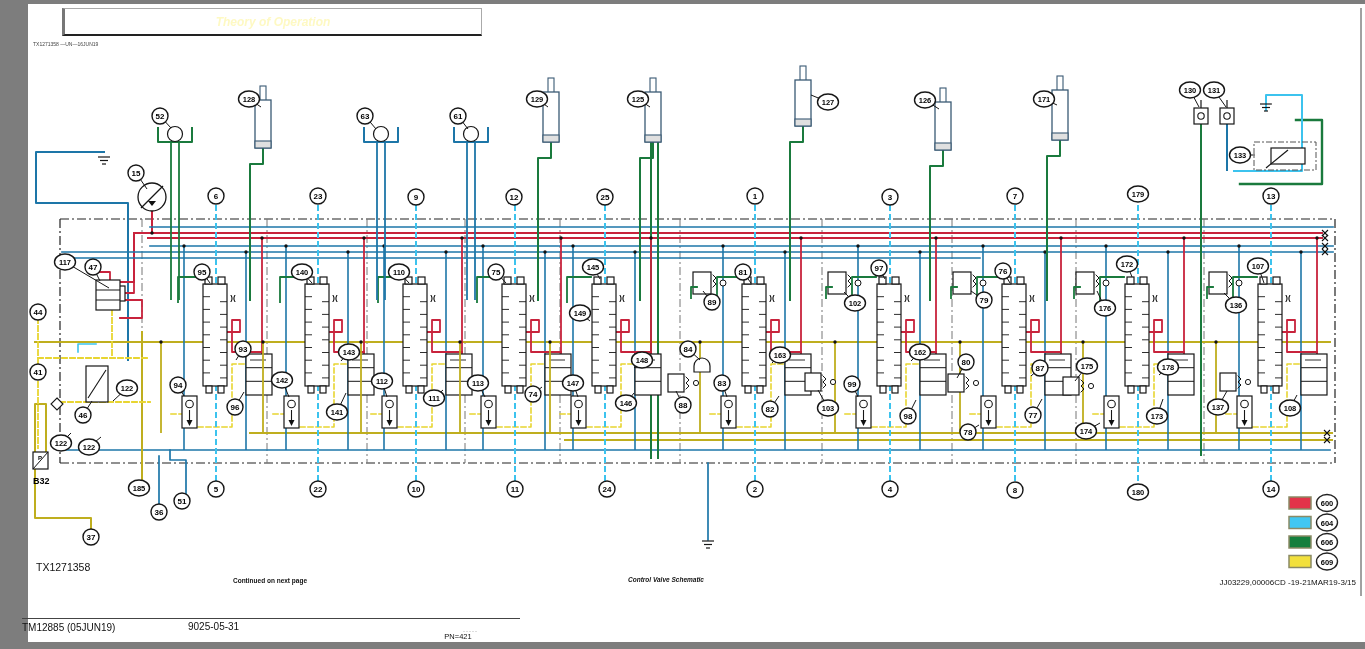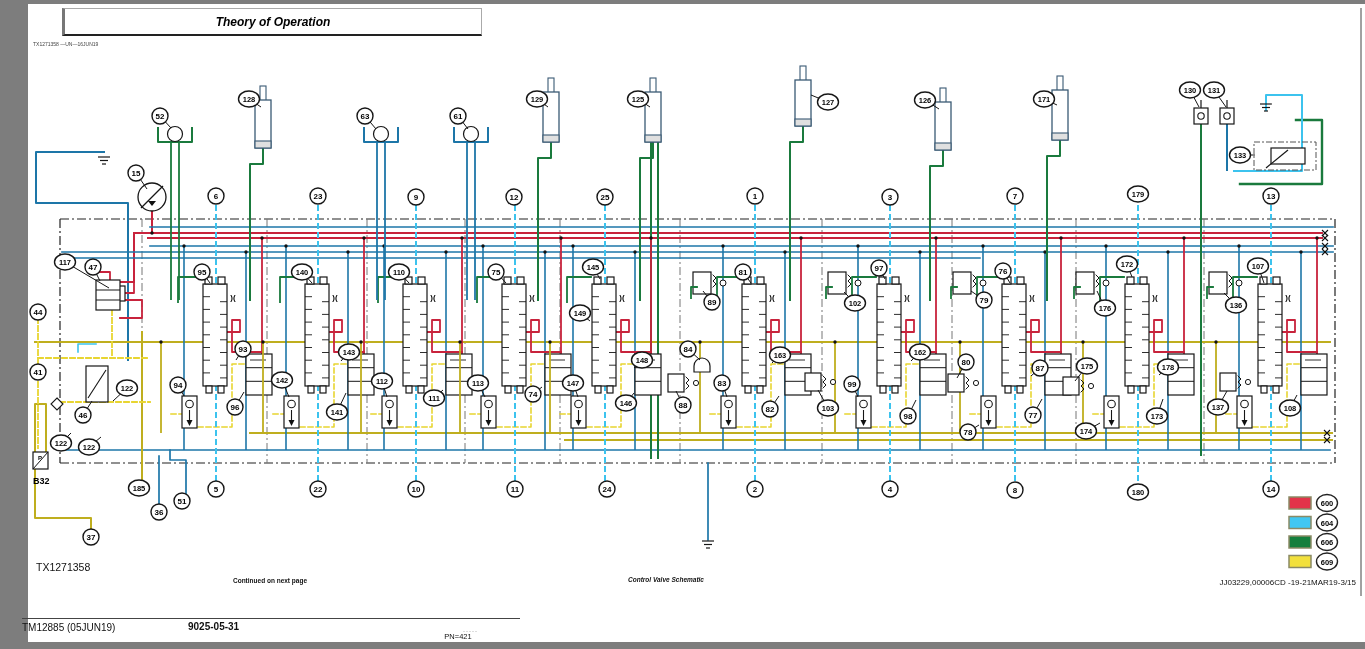--- a/index.html
+++ b/index.html
@@ -3,29 +3,29 @@
 <meta charset="utf-8">
 <style>
   html,body{margin:0;padding:0;}
   body{width:1365px;height:649px;background:#7d7d7d;position:relative;overflow:hidden;
        font-family:"Liberation Sans",sans-serif;}
   #page{position:absolute;left:28px;top:4px;width:1337px;height:638px;background:#ffffff;}
   .t{position:absolute;color:#111;white-space:nowrap;}
   #header-box{position:absolute;left:62px;top:8px;width:416px;height:25px;
       border:1px solid #aaa;border-left:3px solid #777;border-bottom:2px solid #222;
       display:flex;align-items:center;justify-content:center;}
-  #header-box span{font-style:italic;font-size:12px;font-weight:bold;color:#000000;}
+  #header-box span{font-style:italic;font-size:12px;font-weight:bold;color:#fef9c3;}
   #img-id{left:33px;top:41px;font-size:5px;color:#444;letter-spacing:0px;}
   #draw-id{left:36px;top:561px;font-weight:normal;font-size:10.5px;}
   #cont-note{left:205px;top:577px;width:130px;text-align:center;font-size:6.5px;font-weight:bold;}
   #caption{left:628px;top:576px;font-size:6.5px;font-weight:bold;font-style:italic;}
   #doc-ref{left:1124px;top:578px;width:232px;text-align:right;font-size:8px;}
   #footer-rule{position:absolute;left:22px;top:618px;width:498px;height:1px;background:#444;}
   #f-manual{left:22px;top:622px;font-size:10px;}
-  #f-section{left:188px;top:621px;font-size:10px;font-weight:bold;}
+  #f-section{left:188px;top:621px;font-size:10px;font-weight:normal;}
   #f-model{left:400px;top:622px;width:78px;text-align:left;font-size:9px;margin-top:44px;}
   #f-dots{left:448px;top:628px;width:30px;text-align:right;font-size:6px;letter-spacing:1px;}
   #f-pn{left:438px;top:632px;width:40px;text-align:center;font-size:7.5px;}
   svg{position:absolute;left:0;top:0;}
 </style>
 </head>
 <body>
 
 <div id="page"></div>
 

